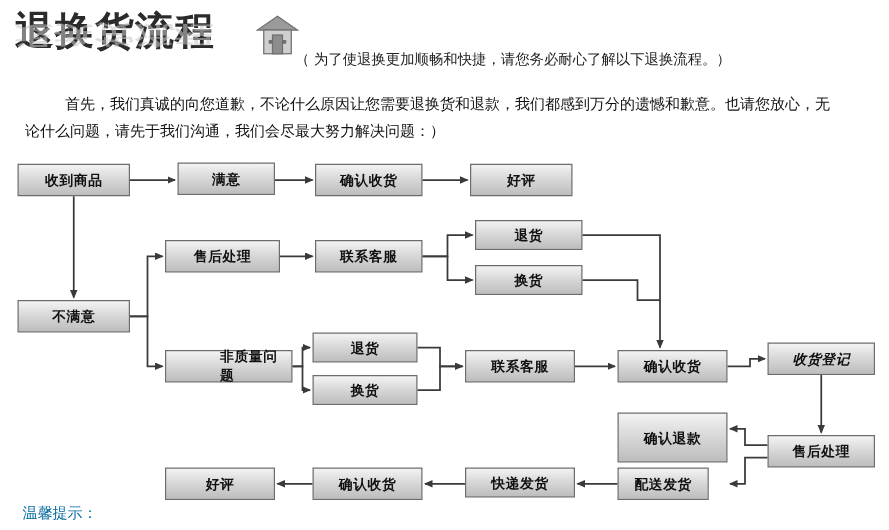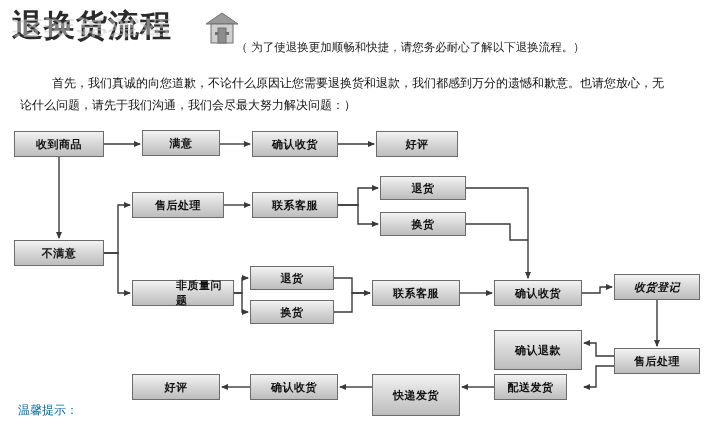--- a/index.html
+++ b/index.html
@@ -206,19 +206,19 @@
       <div class="node" style="left: 380px; top: 212px; width: 86px; height: 24px;">换货</div>
       <div class="node" style="left: 132px; top: 280px; width: 102px; height: 26px; padding-left: 43px;">非质量问题</div>
       <div class="node" style="left: 250px; top: 266px; width: 84px; height: 24px;">退货</div>
       <div class="node" style="left: 250px; top: 300px; width: 84px; height: 24px;">换货</div>
       <div class="node" style="left: 372px; top: 280px; width: 88px; height: 26px;">联系客服</div>
       <div class="node" style="left: 494px; top: 280px; width: 88px; height: 26px;">确认收货</div>
       <div class="node" style="left: 614px; top: 274px; width: 86px; height: 26px; font-style: italic;">收货登记</div>
       <div class="node" style="left: 494px; top: 330px; width: 88px; height: 40px;">确认退款</div>
       <div class="node" style="left: 614px; top: 348px; width: 86px; height: 26px;">售后处理</div>
       <div class="node" style="left: 494px; top: 374px; width: 73px; height: 26px;">配送发货</div>
-      <div class="node" style="left: 372px; top: 374px; width: 88px; height: 42px;">快递发货</div>
+      <div class="node" style="left: 372px; top: 374px; width: 88px; height: 24px;">快递发货</div>
       <div class="node" style="left: 250px; top: 374px; width: 88px; height: 26px;">确认收货</div>
       <div class="node" style="left: 132px; top: 374px; width: 88px; height: 26px;">好评</div>
     </div>
 
   <div class="footer-note">温馨提示：</div>
 </div>
 
 </body></html>

